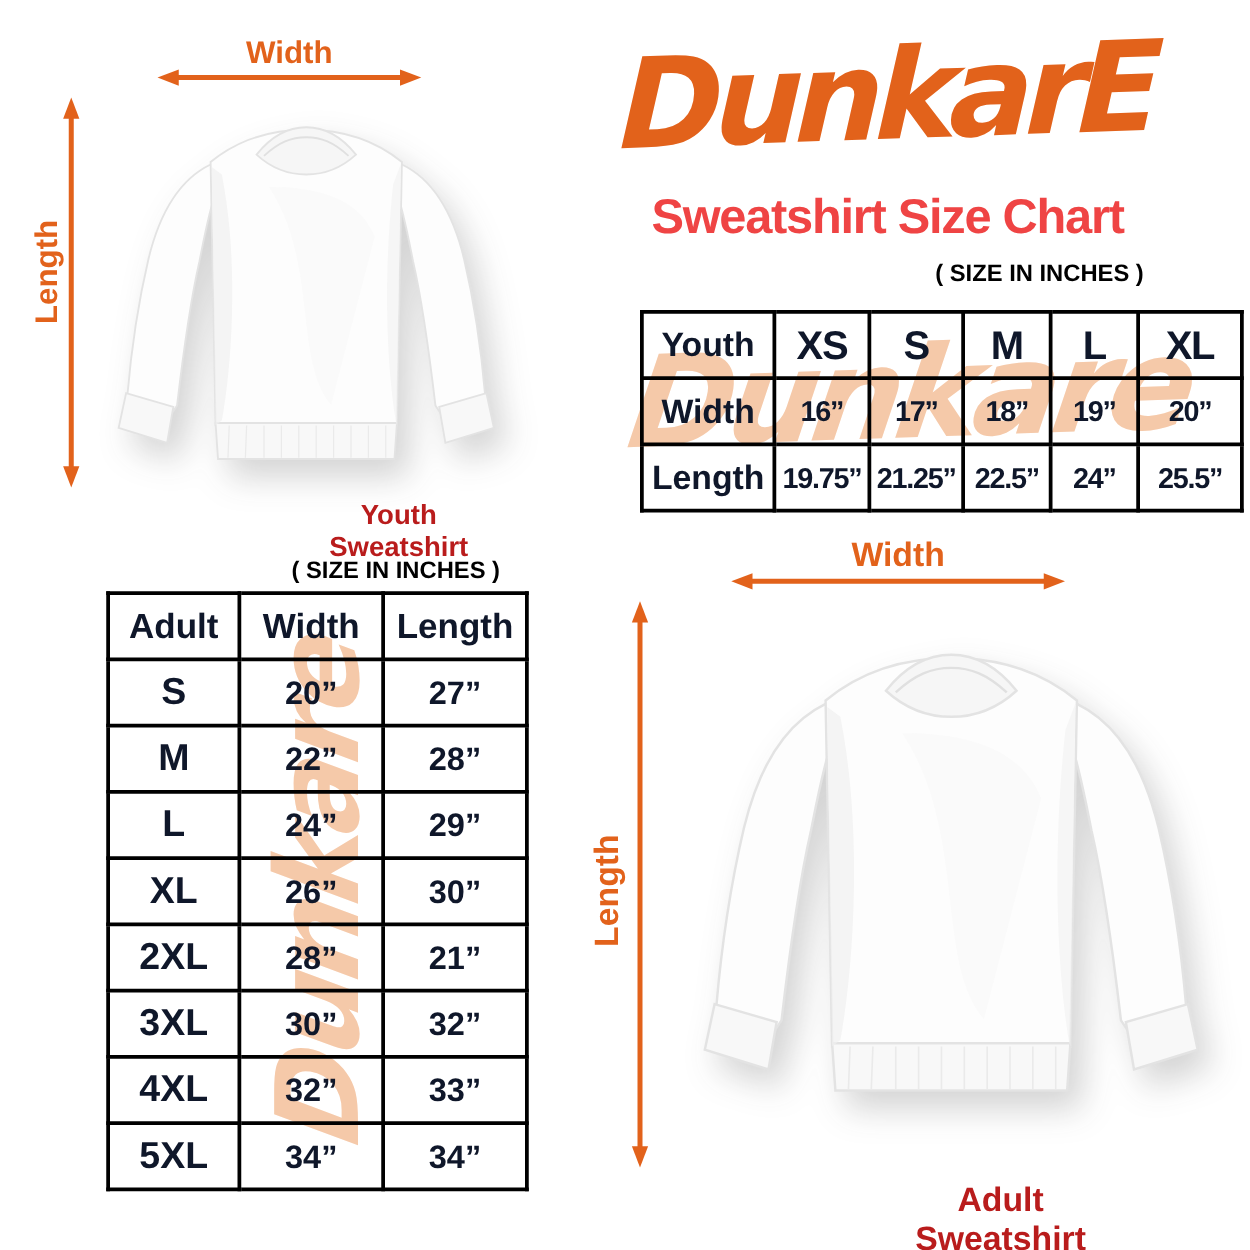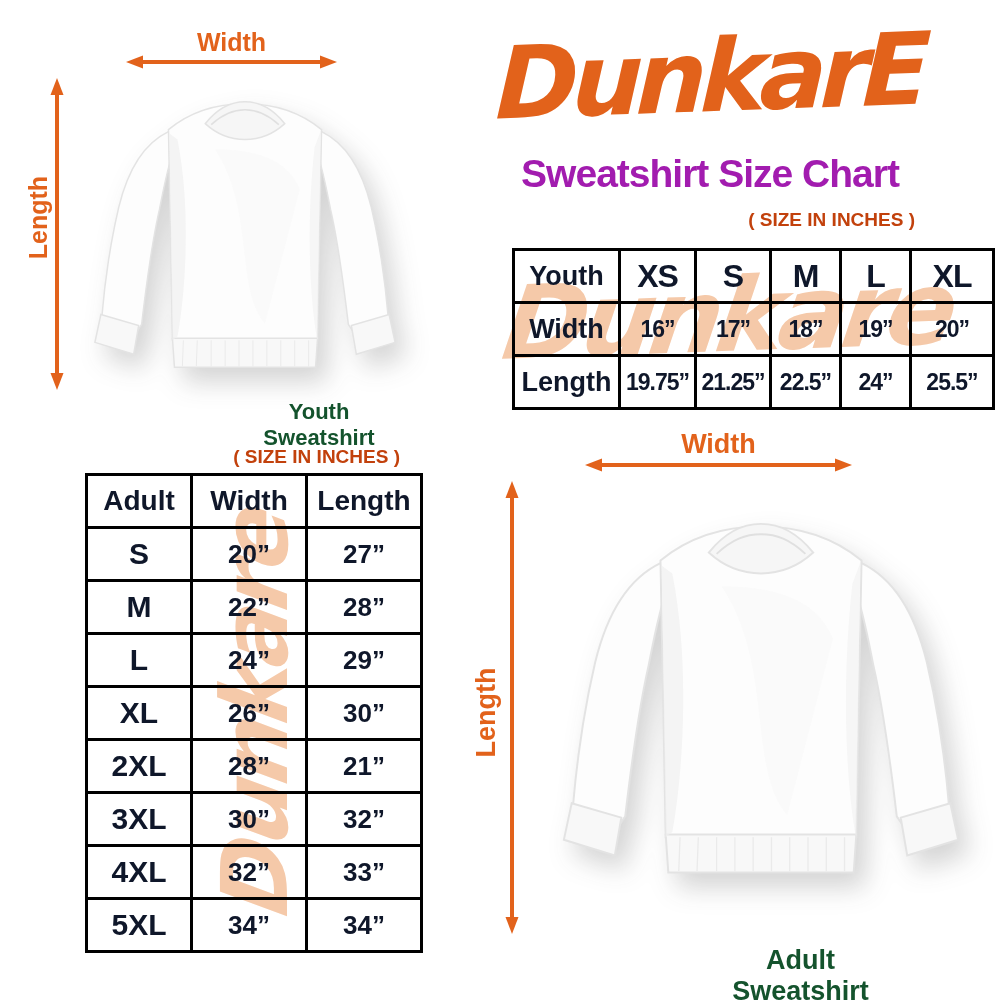--- a/index.html
+++ b/index.html
@@ -15,41 +15,41 @@
   
   .logo{
     position:absolute;left:430px;top:2px;width:560px;height:150px;
     text-align:center;line-height:150px;
     font-family:"DejaVu Sans",sans-serif;font-weight:bold;font-style:italic;
     font-size:100px;letter-spacing:-7px;color:var(--accent);
     transform:rotate(-2deg) skewX(-4deg);
   }
   .title{
     position:absolute;left:430px;top:152px;width:560px;
-    text-align:center;font-size:39px;font-weight:bold;color:#a21caf;
+    text-align:center;font-size:39px;font-weight:bold;color:#ef4444;
     letter-spacing:-1px;
   }
   .units-note{
     position:absolute;left:430px;top:209px;width:485px;
-    text-align:right;font-size:19px;font-weight:bold;color:#c2410c;
+    text-align:right;font-size:19px;font-weight:bold;color:#000000;
     letter-spacing:0px;
   }
 
   
   .dim-label{
     position:absolute;color:var(--accent);font-weight:bold;
     font-size:25px;text-align:center;
   }
   .dim-label.vert{transform:rotate(-90deg);transform-origin:center;}
   .arrow-svg{position:absolute;overflow:visible;}
   .arrow-svg line{stroke:var(--accent);stroke-width:4;}
   .arrow-svg polygon{fill:var(--accent);}
   .shirt{position:absolute;filter:drop-shadow(10px 14px 13px rgba(40,40,40,0.20));}
   .caption{
-    position:absolute;font-weight:bold;color:#14532d;text-align:center;
+    position:absolute;font-weight:bold;color:#b91c1c;text-align:center;
     letter-spacing:0px;
   }
 
   
   .tbl-wrap{position:absolute;}
   .wm{
     position:absolute;z-index:0;color:var(--wm);
     font-family:"DejaVu Sans",sans-serif;font-weight:bold;font-style:italic;
     white-space:nowrap;pointer-events:none;
   }

